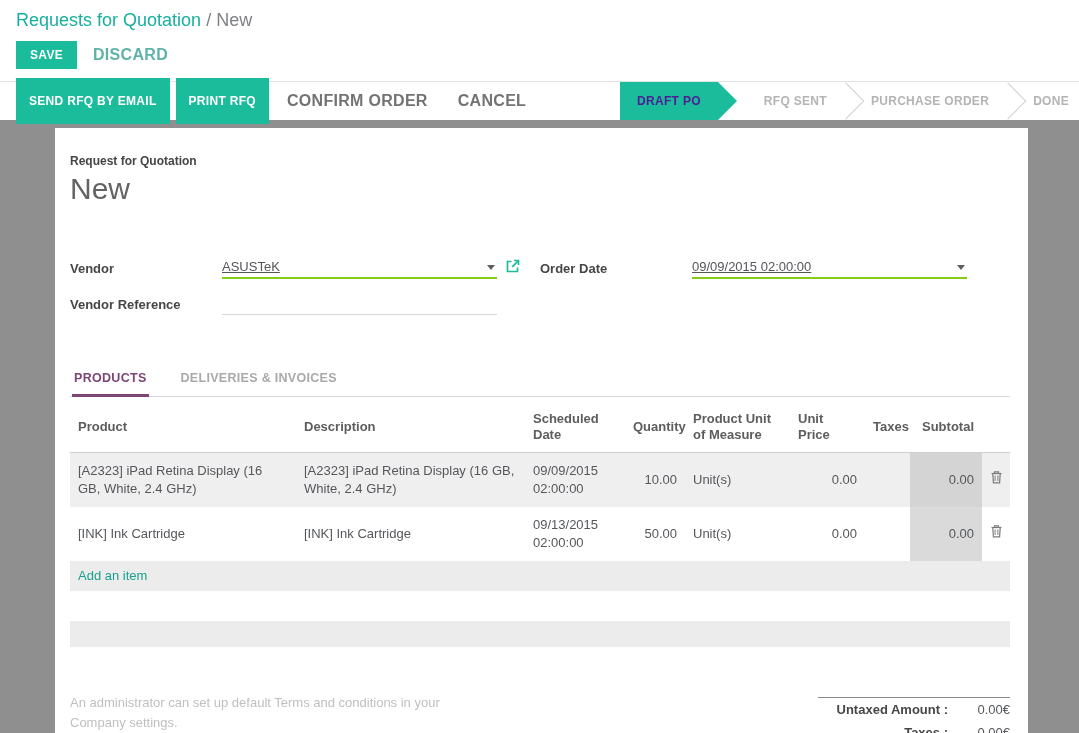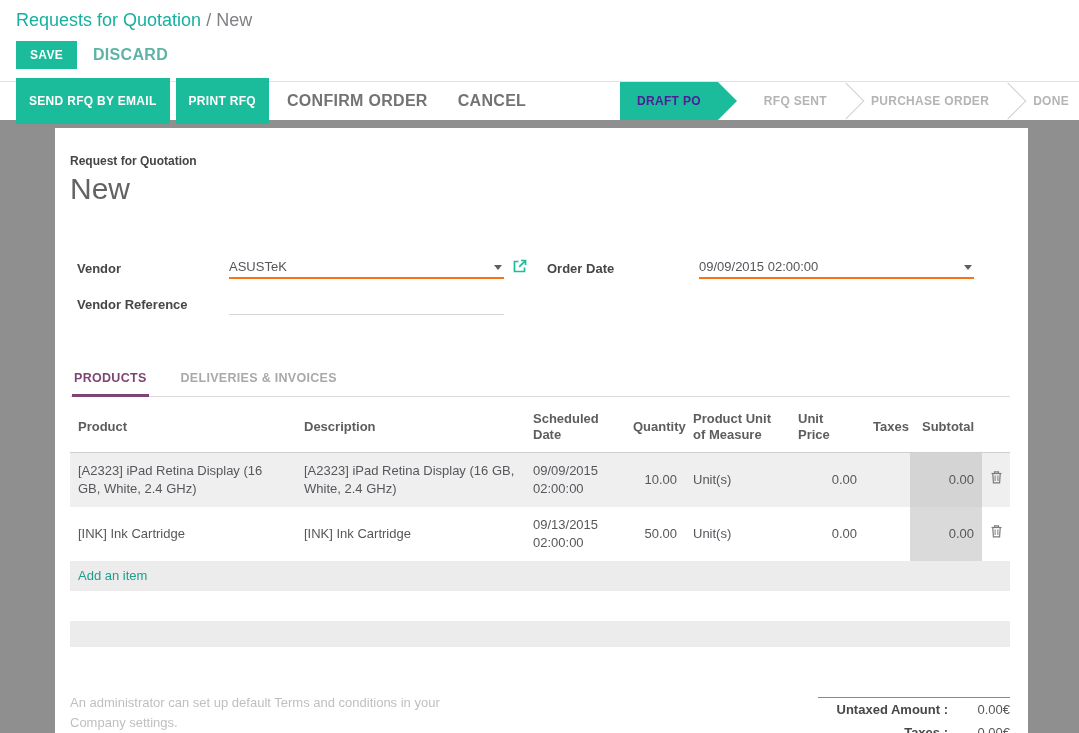--- a/index.html
+++ b/index.html
@@ -37,27 +37,27 @@
   
   .canvas { background:#8f8f8f; height:620px; padding-top:8px; }
   .sheet { background:#fff; width:973px; margin-left:55px; height:612px;
     padding:26px 18px 0 15px; position:relative; }
 
   .subtitle { font-size:12px; font-weight:bold; color:#454545; }
   .sheet-title { font-size:30px; color:#636363; font-weight:normal; margin:4px 0 0 0; }
 
   
   .fields { display:flex; margin-top:47px; }
-  .fgroup-left { width:450px;margin-left:7px; }
+  .fgroup-left { width:450px; }
   .fgroup-right { margin-left:20px; width:450px; }
   .frow { display:flex; align-items:flex-end; margin-bottom:10px; min-height:26px; }
   .flabel { width:152px; font-weight:bold; color:#464646; padding-bottom:3px; flex:none; }
   .finput { width:275px; display:flex; align-items:flex-end; position:relative;
     padding:0 14px 3px 0; color:#54565a; cursor:text; }
-  .finput.dark { border-bottom:2px solid #f97316; }
+  .finput.dark { border-bottom:2px solid #84cc16;text-decoration:underline; }
   .finput.light { border-bottom:1px solid #d8d8d8; height:22px; }
   .caret { position:absolute; right:2px; bottom:7px; width:0; height:0;
     border-left:4px solid transparent; border-right:4px solid transparent;
     border-top:5px solid #5e5e5e; }
   .ext-icon { margin:0 0 2px 8px; cursor:pointer; flex:none; }
 
   
   .tabs { display:flex; gap:30px; margin-top:40px; border-bottom:1px solid #d9d9d9; padding-left:2px; }
   .tab { font-size:12.5px; font-weight:bold; letter-spacing:.3px; padding:6px 2px 9px 2px; cursor:pointer; }
   .tab.active { color:#7c4576; border-bottom:3px solid #7c4576; margin-bottom:-1px; }

